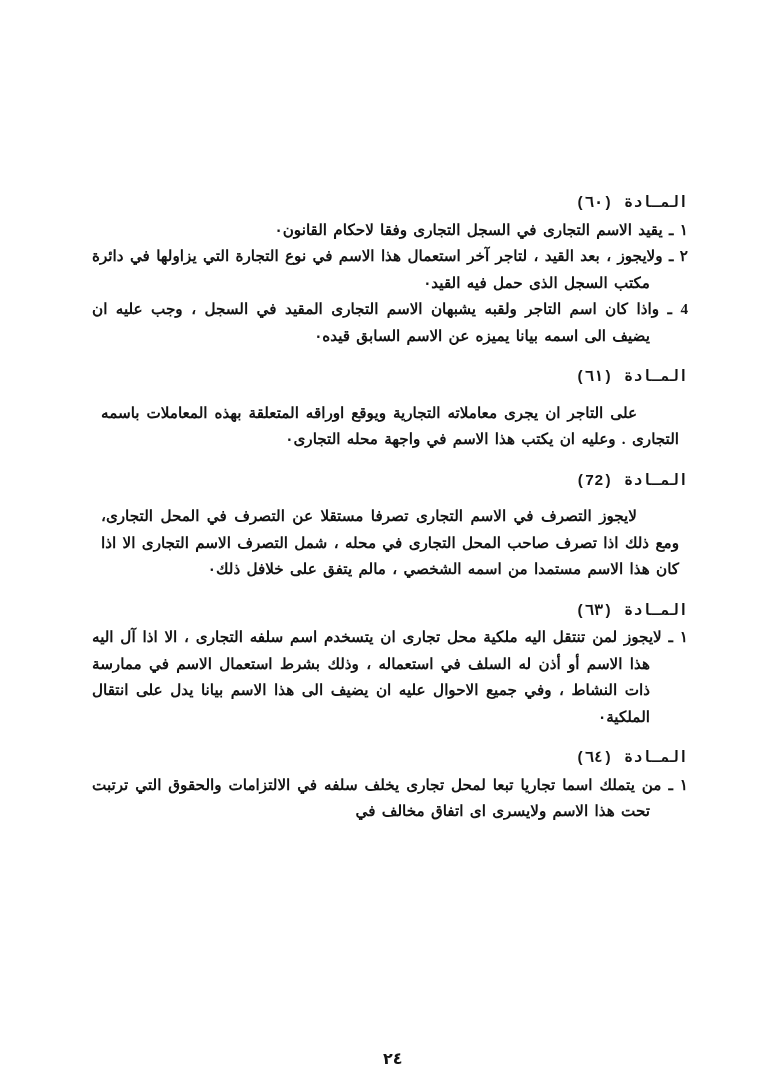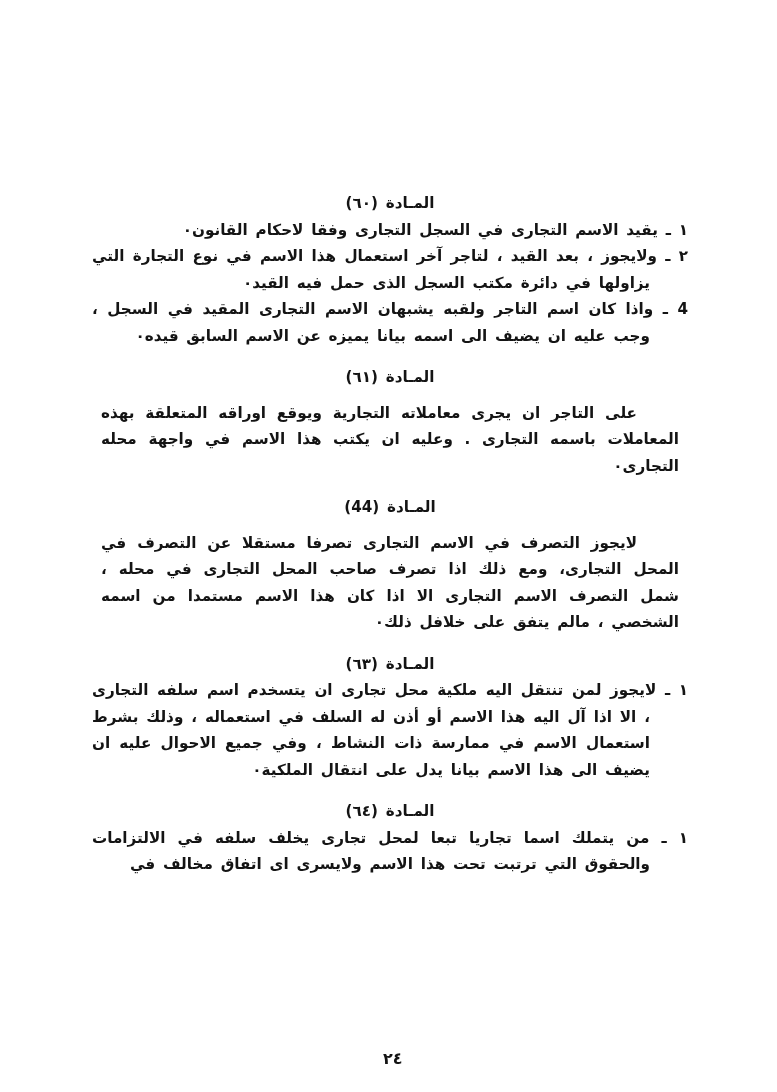--- a/index.html
+++ b/index.html
@@ -24,24 +24,25 @@
     color: #141414;
     text-align: justify;
     word-spacing: 2.5px;
   }
   .article { margin: 0 0 15px 0; }
   .article:last-child { margin-bottom: 1px; }
   .article-title {
     margin: 0;
     font-size: 15.2px;
     font-weight: bold;
-    text-align: center;
+    text-align: right;
     letter-spacing: 0.5px;
+    font-family: Liberation Mono, monospace;
   }
-  .article-body { margin: 0; }
+  .article-body { margin: 0; font-family: Liberation Serif, serif; }
   .para {
     margin: 9px;
     text-indent: 42px;
   }
   .item {
     margin: 0;
     padding-right: 38px;
     text-indent: -38px;
   }
   .item .marker { white-space: nowrap; }
@@ -72,21 +73,21 @@
   </section>
 
   <section class="article">
     <h2 class="article-title">المـادة (٦١)</h2>
     <div class="article-body">
           <p class="para">على التاجر ان يجرى معاملاته التجارية ويوقع اوراقه المتعلقة بهذه المعاملات باسمه التجارى . وعليه ان يكتب هذا الاسم في واجهة محله التجارى٠</p>
         </div>
   </section>
 
   <section class="article">
-    <h2 class="article-title">المـادة (44)</h2>
+    <h2 class="article-title">المـادة (72)</h2>
     <div class="article-body">
           <p class="para">لايجوز التصرف في الاسم التجارى تصرفا مستقلا عن التصرف في المحل التجارى، ومع ذلك اذا تصرف صاحب المحل التجارى في محله ، شمل التصرف الاسم التجارى الا اذا كان هذا الاسم مستمدا من اسمه الشخصي ، مالم يتفق على خلافل ذلك٠</p>
         </div>
   </section>
 
   <section class="article">
     <h2 class="article-title">المـادة (٦٣)</h2>
     <div class="article-body">
           <p class="item"><span class="marker">١ ـ </span><span class="item-text">لايجوز لمن تنتقل اليه ملكية محل تجارى ان يتسخدم اسم سلفه التجارى ، الا اذا آل اليه هذا الاسم أو أذن له السلف في استعماله ، وذلك بشرط استعمال الاسم في ممارسة ذات النشاط ، وفي جميع الاحوال عليه ان يضيف الى هذا الاسم بيانا يدل على انتقال الملكية٠</span></p>
         </div>

